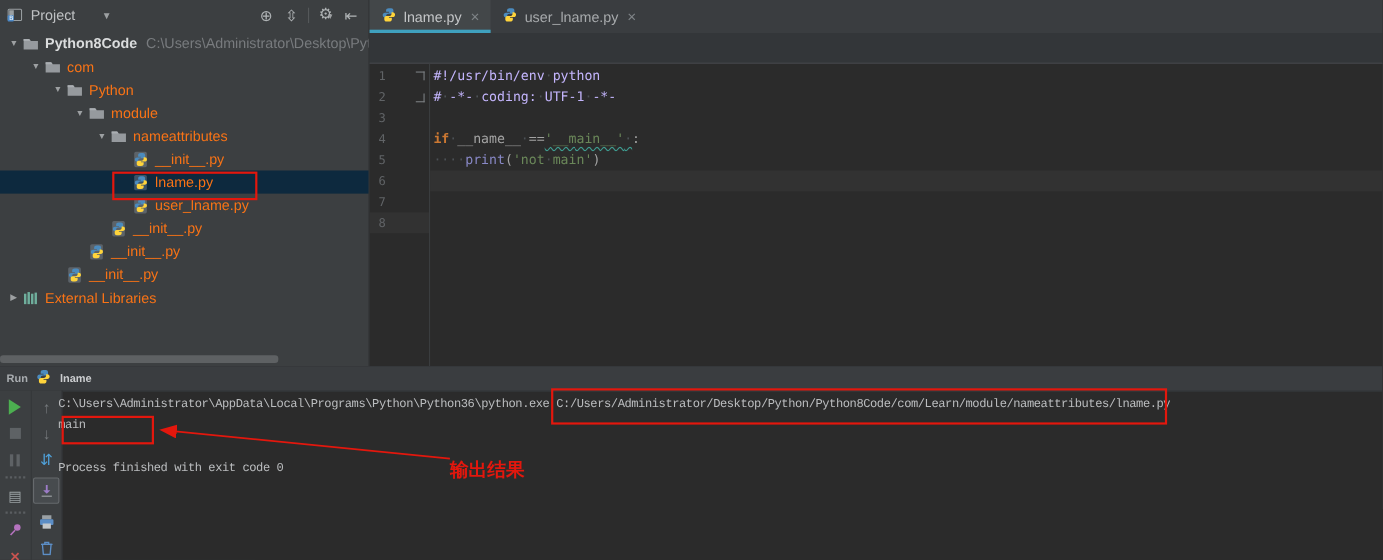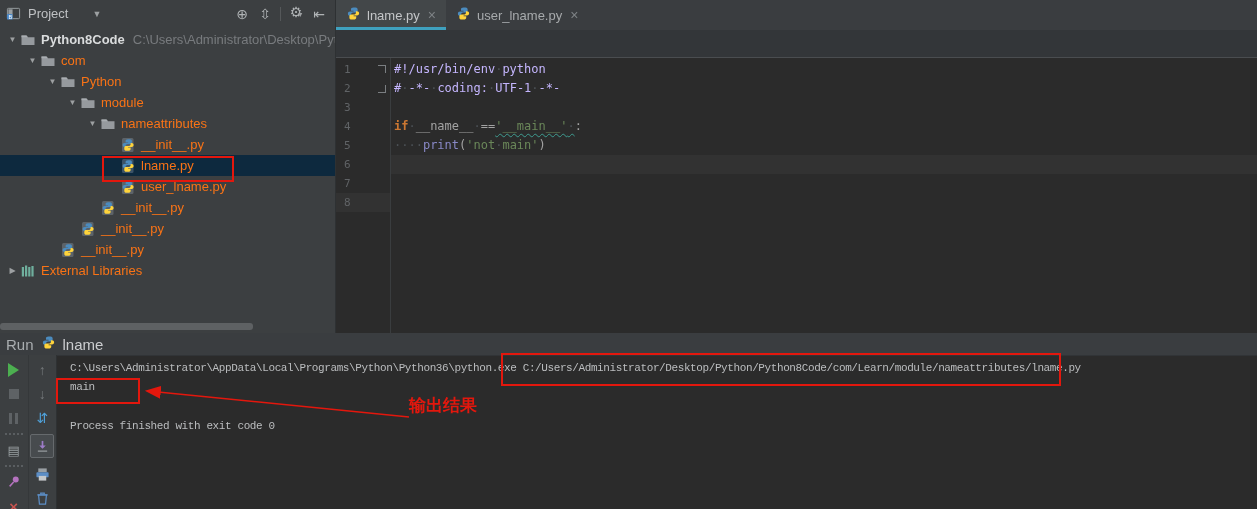--- a/index.html
+++ b/index.html
@@ -51,41 +51,41 @@
   .tok-kw{color:#CC7832;font-weight:bold;}
   .tok-pl{color:#a3a3a3;}
   .tok-st{color:#6A8759;}
   .tok-bi{color:#8888C6;}
   .tok-ws{color:#4C5156;}
   .tok-wave{text-decoration:underline wavy #3E9C90 1px;text-underline-offset:3px;text-decoration-skip-ink:none;}
 
   
   .run-panel{position:absolute;left:0;top:333px;right:0;bottom:0;background:#2B2B2B;}
   .run-header{position:absolute;left:0;top:0;right:0;height:22px;background:#3A3D40;border-bottom:1px solid #313437;
-              display:flex;align-items:center;gap:7px;padding-left:6px;font-size:15px;color:#A9ADB0;}
+              display:flex;align-items:center;gap:7px;padding-left:6px;font-size:10px;color:#A9ADB0;font-weight:bold;}
   .run-header svg{width:15px;height:15px;}
   .run-target{color:#CBCDCF;}
   .rp-toolbar{position:absolute;left:0;top:22px;bottom:0;width:56px;background:#3C3F41;border-right:1px solid #2E3133;display:flex;}
   .tb-col{width:28px;display:flex;flex-direction:column;align-items:center;padding-top:7px;gap:8px;}
   .tb-col.first{border-right:1px solid #35383A;}
   .tb-btn{width:18px;height:16px;display:flex;align-items:center;justify-content:center;cursor:pointer;flex:none;}
   .play-tri{width:0;height:0;border-left:11px solid #4CAF50;border-top:7px solid transparent;border-bottom:7px solid transparent;}
   .stop-sq{width:10px;height:10px;background:#5E6265;}
   .pause-bars{display:flex;gap:3px;}
   .pause-bars i{width:3px;height:11px;background:#5E6265;}
   .dotsep{width:18px;border-top:2px dotted #5A5E61;flex:none;margin:-1px 0;}
   .arrow-glyph{font-size:14px;color:#75797C;}
   .rerun-glyph{font-size:14px;color:#4FA0D8;}
   .layout-glyph{font-size:13px;color:#9AA0A3;}
   .close-glyph{font-size:15px;font-weight:bold;color:#C75450;}
   .scroll-end-btn{width:22px;height:22px;border:1px solid #666A6D;background:#474B4E;border-radius:2px;
                   display:flex;align-items:center;justify-content:center;cursor:pointer;flex:none;}
 
   
-  .console-line{position:absolute;left:70px;font-family:"Liberation Mono",monospace;font-size:11px;
+  .console-line{position:absolute;left:53px;font-family:"Liberation Mono",monospace;font-size:11px;
                 letter-spacing:-0.4px;color:#BBBDBF;white-space:pre;line-height:16px;text-align:center;}
 
   
   .anno-box{position:absolute;border:2px solid #E3170D;pointer-events:none;}
   .anno-label{position:absolute;color:#E3170D;font-size:17px;font-weight:bold;
               font-family:"DejaVu Sans",sans-serif;pointer-events:none;}
   .anno-arrow{position:absolute;pointer-events:none;}
 </style>
 </head>
 <body>
@@ -363,15 +363,15 @@
   <div class="anno-box" style="left:501px;top:353px;width:556px;height:29px;"></div>
   <div class="anno-box" style="left:56px;top:378px;width:80px;height:22px;"></div>
   <svg class="anno-arrow" style="left:135px;top:381px;" width="340" height="45">
     <defs>
       <marker id="ah" markerWidth="10" markerHeight="8" refX="8" refY="4" orient="auto">
         <path d="M10,0 L0,4 L10,8 z" fill="#E3170D" transform="rotate(180 5 4)"></path>
       </marker>
     </defs>
     <line x1="274" y1="36" x2="13" y2="10" stroke="#E3170D" stroke-width="1.6" marker-end="url(#ah)"></line>
   </svg>
-  <div class="anno-label" style="left:409px;top:394px;">输出结果</div>
+  <div class="anno-label" style="left:409px;top:416px;">输出结果</div>
 
 </div>
 
 </body></html>

